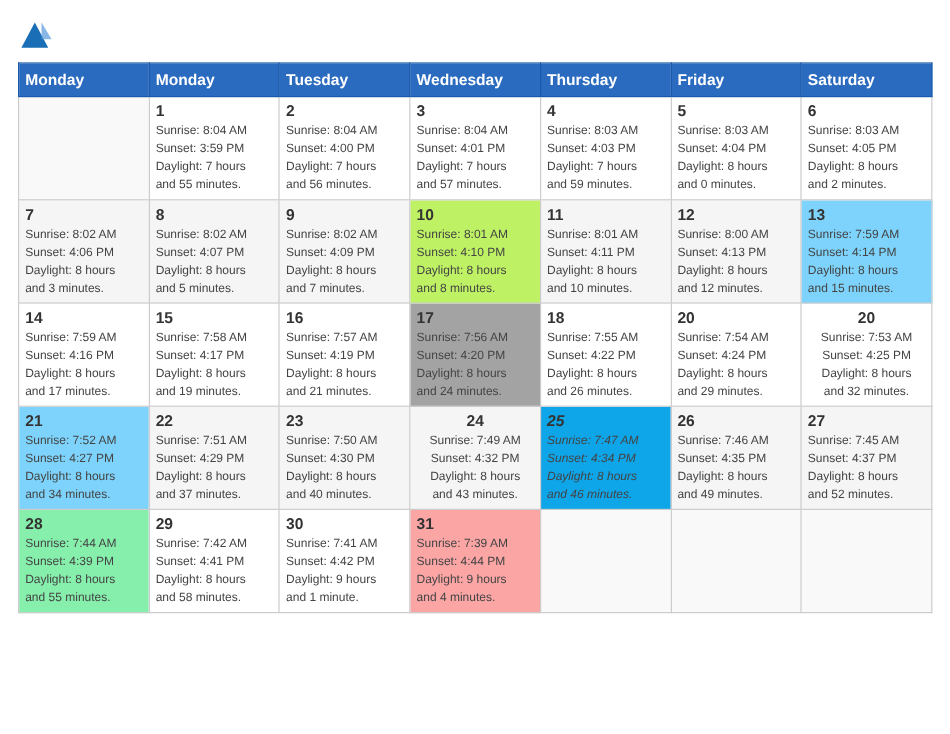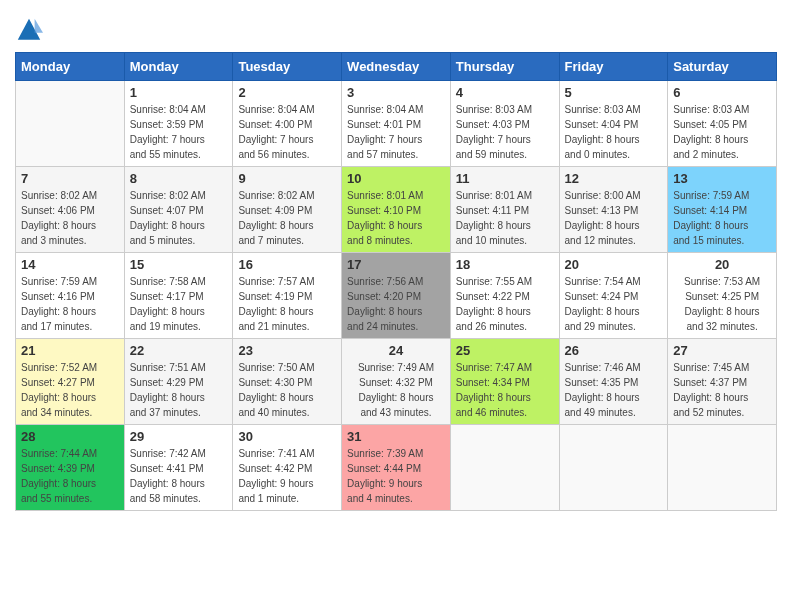--- a/index.html
+++ b/index.html
@@ -209,51 +209,51 @@
         <td style="background: rgb(255, 255, 255);">
           <span class="day-number">20</span>
           <div class="day-info">Sunrise: 7:54 AM<br>Sunset: 4:24 PM<br>Daylight: 8 hours<br>and 29 minutes.</div>
         </td>
         <td style="background: rgb(255, 255, 255); text-align: center;">
           <span class="day-number">20</span>
           <div class="day-info">Sunrise: 7:53 AM<br>Sunset: 4:25 PM<br>Daylight: 8 hours<br>and 32 minutes.</div>
         </td>
       </tr>
       <tr>
-        <td style="background: #fef9c3;">
+        <td style="background: #7dd3fc;">
           <span class="day-number">21</span>
           <div class="day-info">Sunrise: 7:52 AM<br>Sunset: 4:27 PM<br>Daylight: 8 hours<br>and 34 minutes.</div>
         </td>
         <td style="background: rgb(245, 245, 245);">
           <span class="day-number">22</span>
           <div class="day-info">Sunrise: 7:51 AM<br>Sunset: 4:29 PM<br>Daylight: 8 hours<br>and 37 minutes.</div>
         </td>
         <td style="background: rgb(245, 245, 245);">
           <span class="day-number">23</span>
           <div class="day-info">Sunrise: 7:50 AM<br>Sunset: 4:30 PM<br>Daylight: 8 hours<br>and 40 minutes.</div>
         </td>
         <td style="background: rgb(245, 245, 245); text-align: center;">
           <span class="day-number">24</span>
           <div class="day-info">Sunrise: 7:49 AM<br>Sunset: 4:32 PM<br>Daylight: 8 hours<br>and 43 minutes.</div>
         </td>
-        <td style="background: #bef264;">
+        <td style="background: #0ea5e9; font-style: italic;">
           <span class="day-number">25</span>
           <div class="day-info">Sunrise: 7:47 AM<br>Sunset: 4:34 PM<br>Daylight: 8 hours<br>and 46 minutes.</div>
         </td>
         <td style="background: rgb(245, 245, 245);">
           <span class="day-number">26</span>
           <div class="day-info">Sunrise: 7:46 AM<br>Sunset: 4:35 PM<br>Daylight: 8 hours<br>and 49 minutes.</div>
         </td>
         <td style="background: rgb(245, 245, 245);">
           <span class="day-number">27</span>
           <div class="day-info">Sunrise: 7:45 AM<br>Sunset: 4:37 PM<br>Daylight: 8 hours<br>and 52 minutes.</div>
         </td>
       </tr>
       <tr>
-        <td style="background: #22c55e;">
+        <td style="background: #86efac;">
           <span class="day-number">28</span>
           <div class="day-info">Sunrise: 7:44 AM<br>Sunset: 4:39 PM<br>Daylight: 8 hours<br>and 55 minutes.</div>
         </td>
         <td style="background: rgb(255, 255, 255);">
           <span class="day-number">29</span>
           <div class="day-info">Sunrise: 7:42 AM<br>Sunset: 4:41 PM<br>Daylight: 8 hours<br>and 58 minutes.</div>
         </td>
         <td style="background: rgb(255, 255, 255);">
           <span class="day-number">30</span>
           <div class="day-info">Sunrise: 7:41 AM<br>Sunset: 4:42 PM<br>Daylight: 9 hours<br>and 1 minute.</div>

